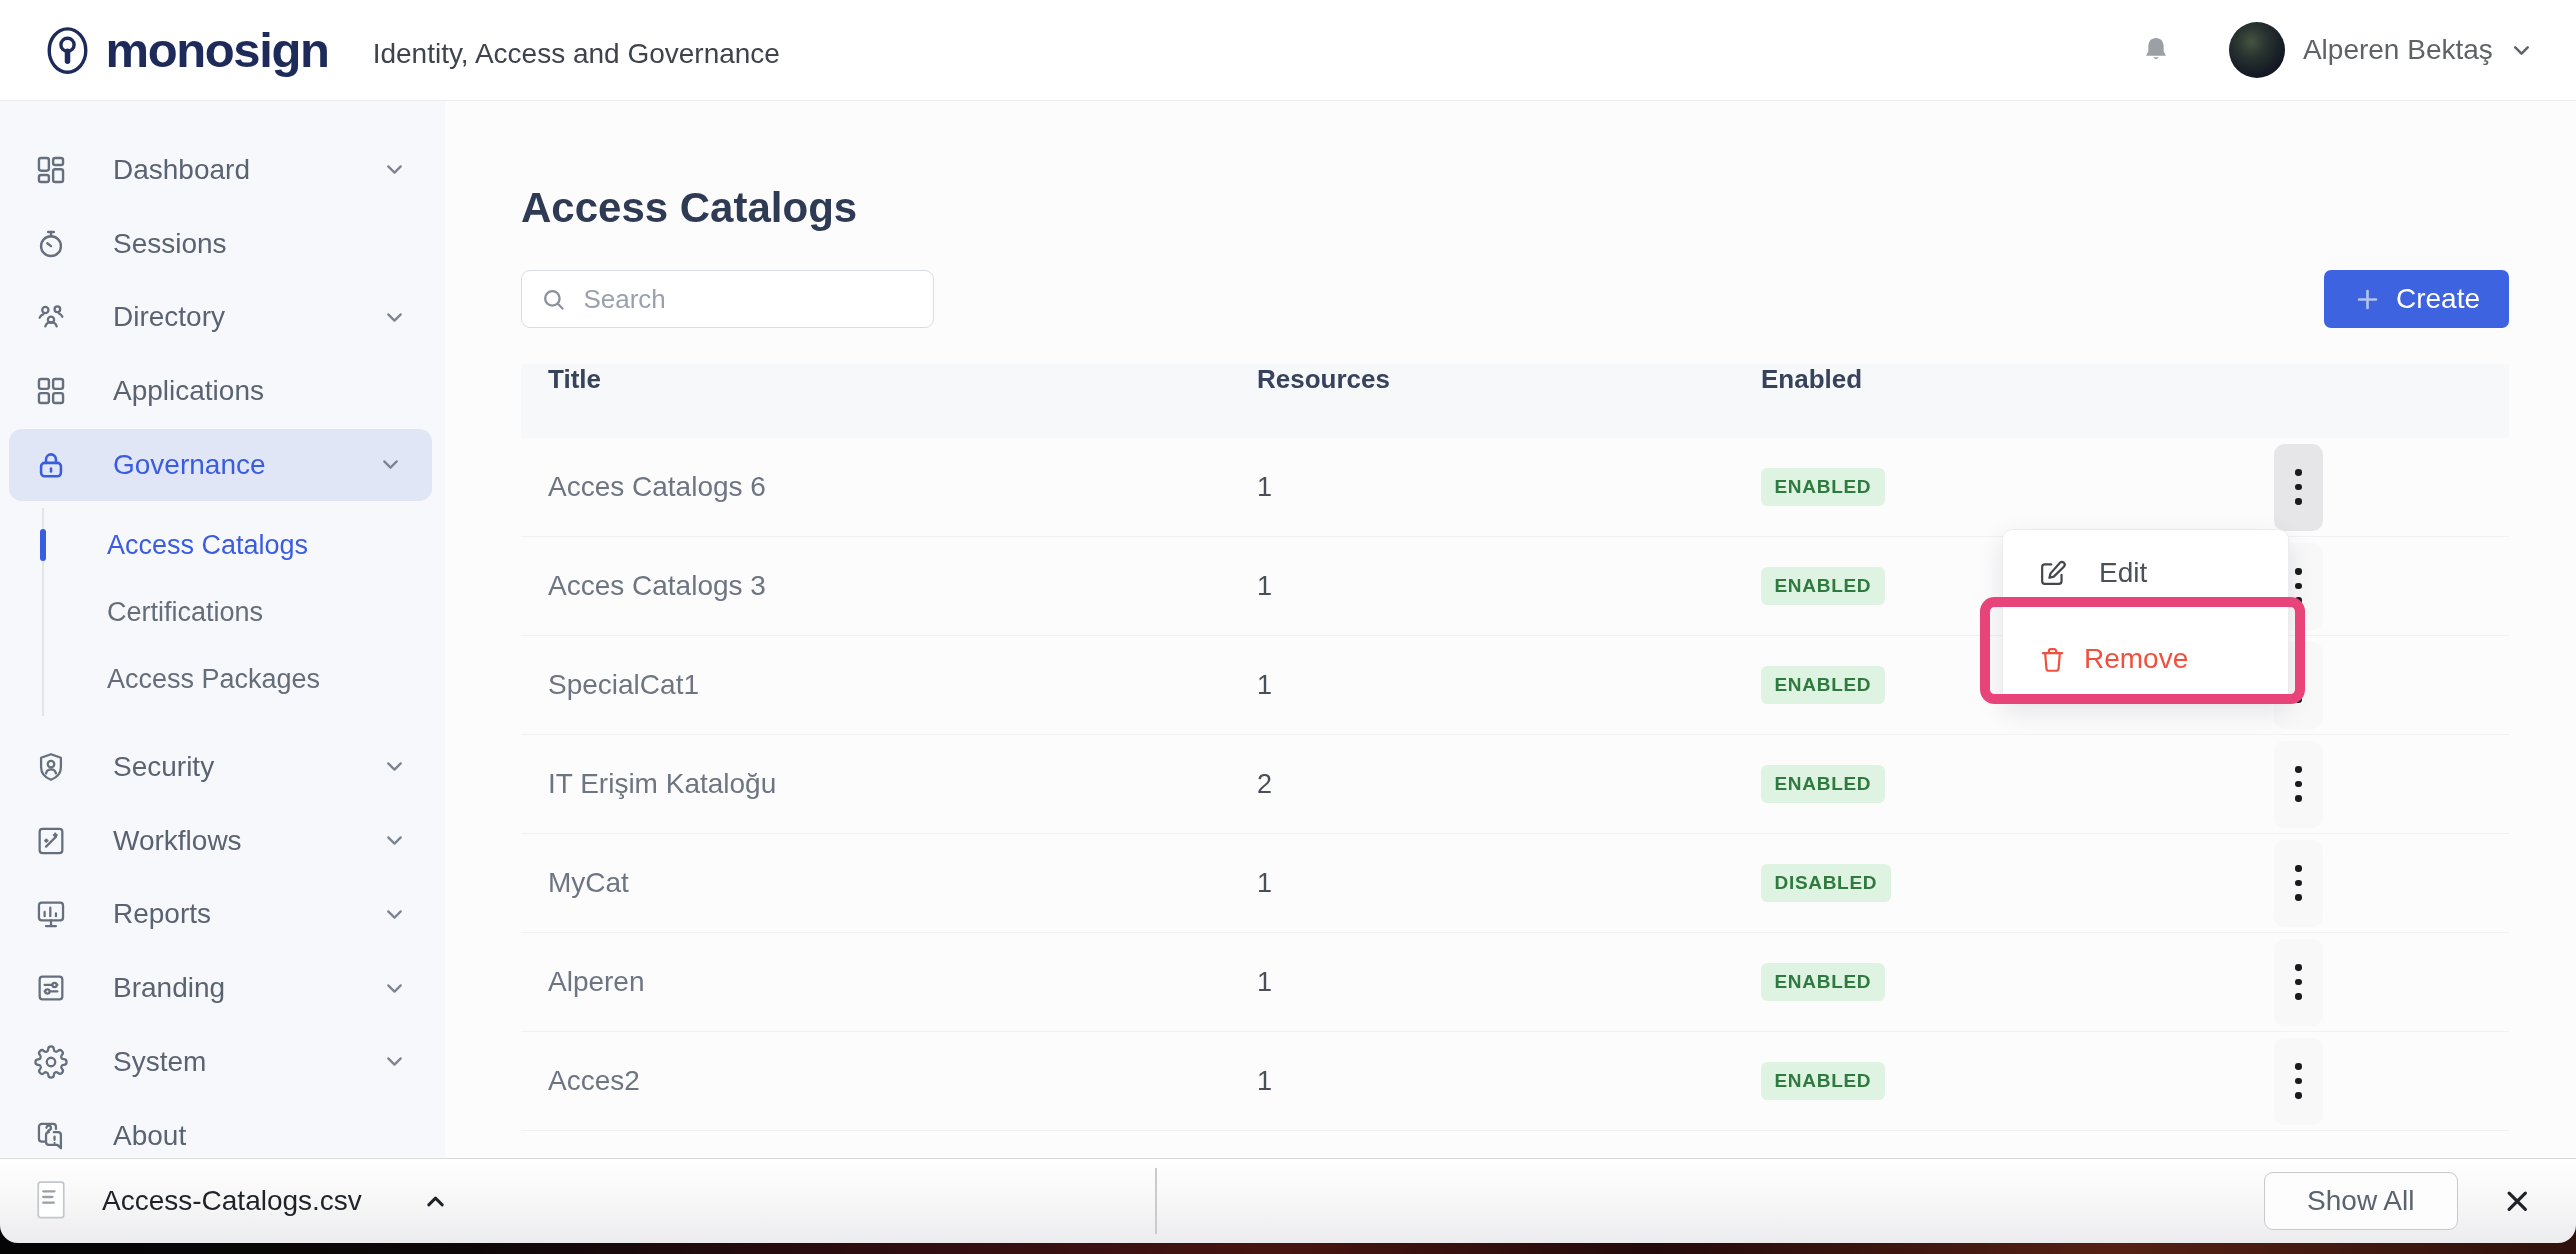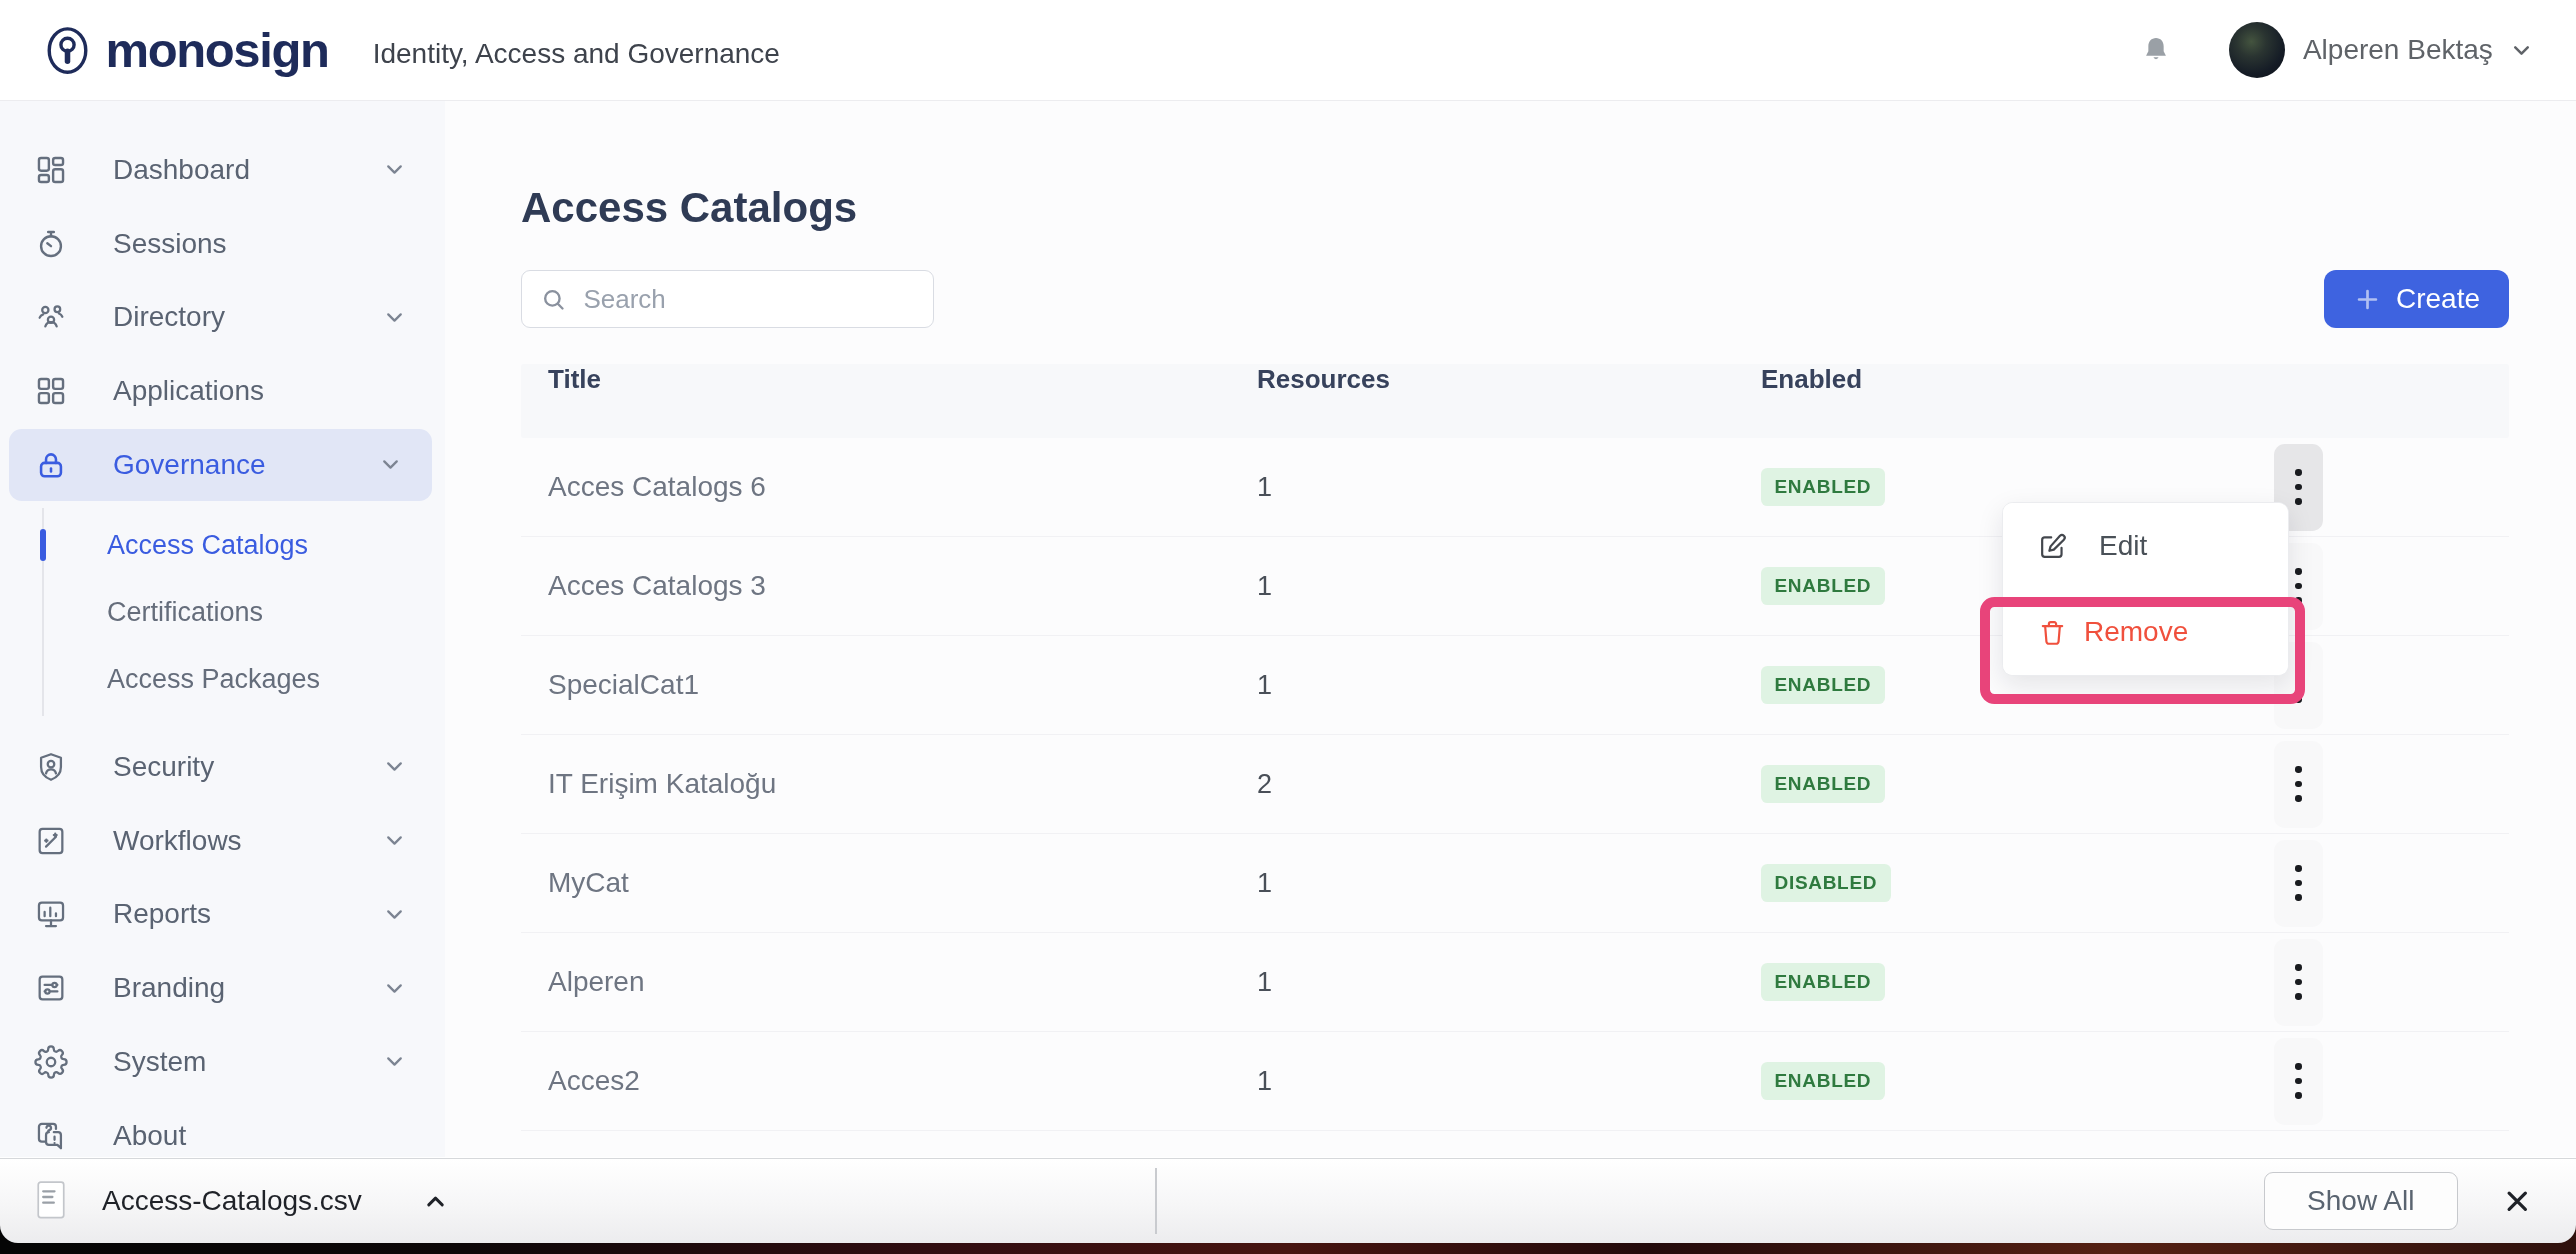--- a/index.html
+++ b/index.html
@@ -63,21 +63,21 @@
   .page-title { margin-top:83px; font-size:42px; font-weight:bold; color:#2f3b55; }
   .controls { display:flex; align-items:flex-end; margin-top:38px; width:1988px; }
   .search-box {
     width:413px; height:58px; border:1.8px solid #d9dce3; border-radius:9px;
     background:#fff; display:flex; align-items:center; padding:0 18px;
   }
   .search-box .sicon { width:27px; height:27px; color:#8a919e; flex-shrink:0; }
   .search-box input { border:0; outline:0; flex:1; margin-left:14.4px; font-size:26px; color:#333; background:transparent; min-width:0; }
   .search-box input::placeholder { color:#99a1ad; }
   .create-btn {
-    margin-left:auto; height:58px; background:#3e63e0; border:0; border-radius:12px;
+    margin-left:auto; height:58px; background:#3e63e0; border:0; border-radius:7px;
     color:#fff; font-size:28px; display:flex; align-items:center; gap:14.4px;
     padding:0 29px; cursor:pointer; font-family:inherit;
   }
   .create-btn .plus { width:29px; height:29px; opacity:.6; }
 
   .table { margin-top:36px; width:1988px; }
   .thead { display:flex; height:74px; background:#f7f8fa; border-radius:2.7px; }
   .th { font-size:26px; font-weight:bold; color:#37425c; }
   .th-title, .td-title { width:736px; padding-left:27px; }
   .th-res,   .td-res   { width:504px; }
@@ -94,21 +94,21 @@
   .kebab {
     width:49px; height:87px; border:0; border-radius:10.8px; background:#f8f8f9;
     display:flex; flex-direction:column; align-items:center; justify-content:center;
     gap:8.1px; cursor:pointer;
   }
   .kebab .dot { width:6.3px; height:6.3px; border-radius:50%; background:#191b1f; }
   .kebab.open { background:#e6e6e8; }
 
   
   .dropdown {
-    position:absolute; left:1557px; top:401px; width:287px; background:#fff;
+    position:absolute; left:1557px; top:428px; width:287px; background:#fff;
     border:0.9px solid #ebecef; border-radius:10.8px;
     box-shadow:0 9px 27px rgba(20,24,40,.10); z-index:20; overflow:hidden;
   }
   .menu-item {
     height:86px; display:flex; align-items:center; padding-left:34px; gap:31px;
     font-size:28px; color:#4a5158; cursor:pointer; background:#fff;
   }
   .menu-item .micon { width:31px; height:31px; }
   .menu-item.remove { color:#f0503d;gap:16px; }
 

